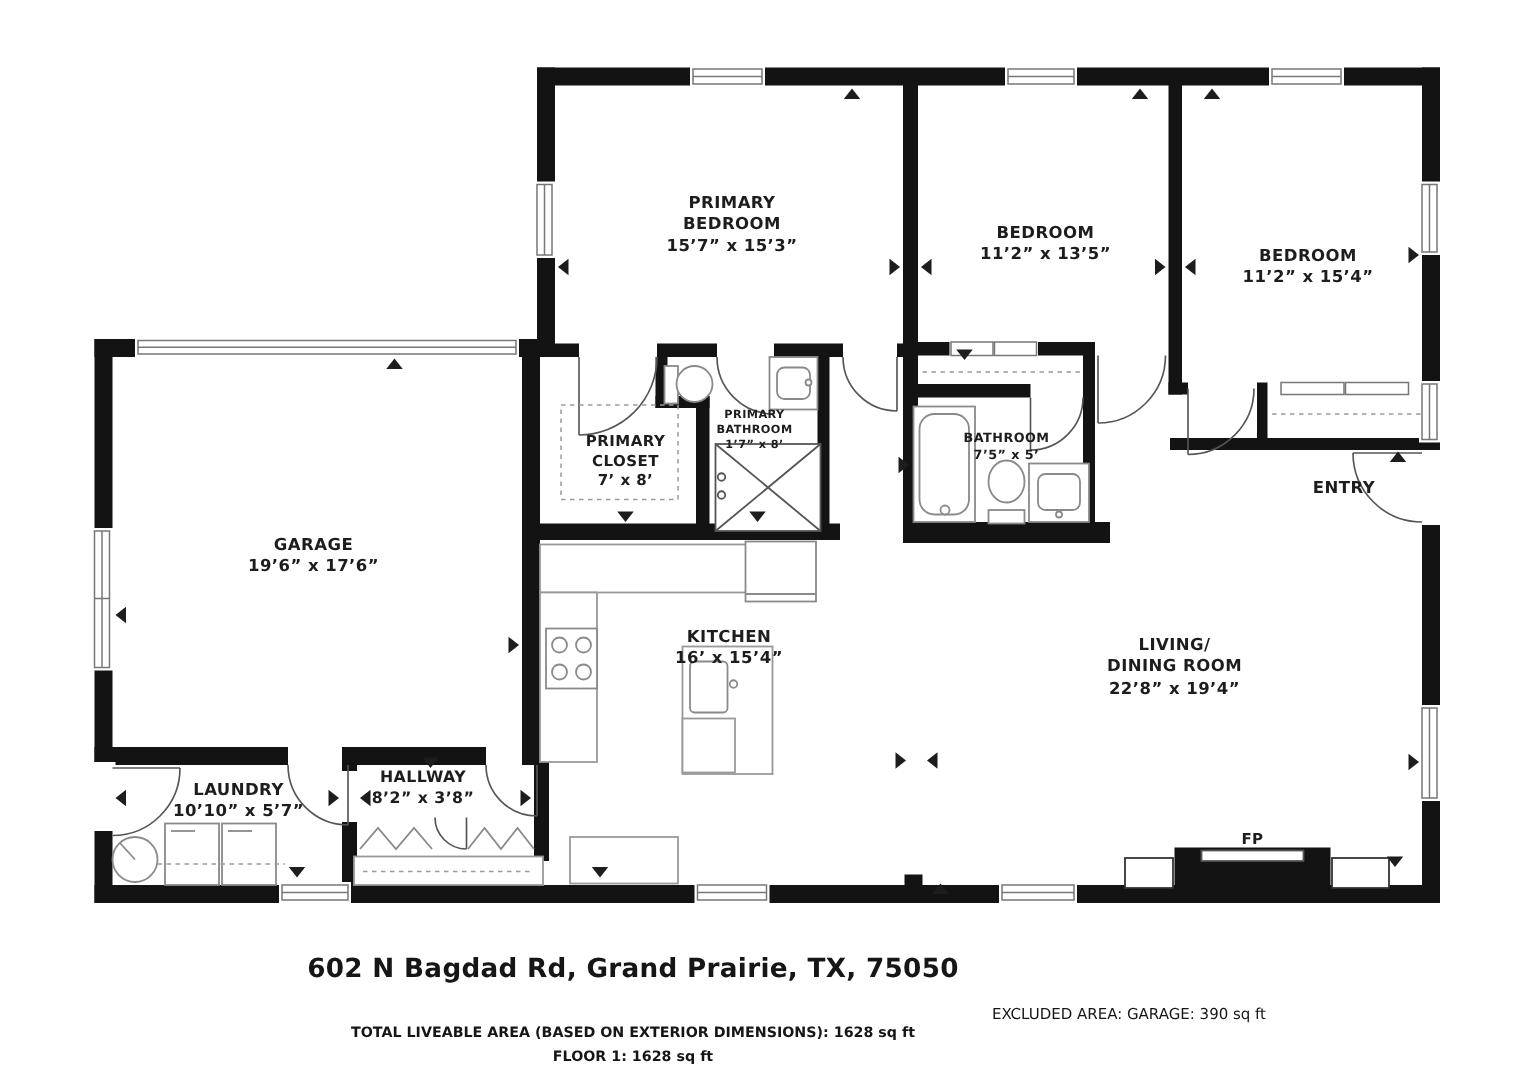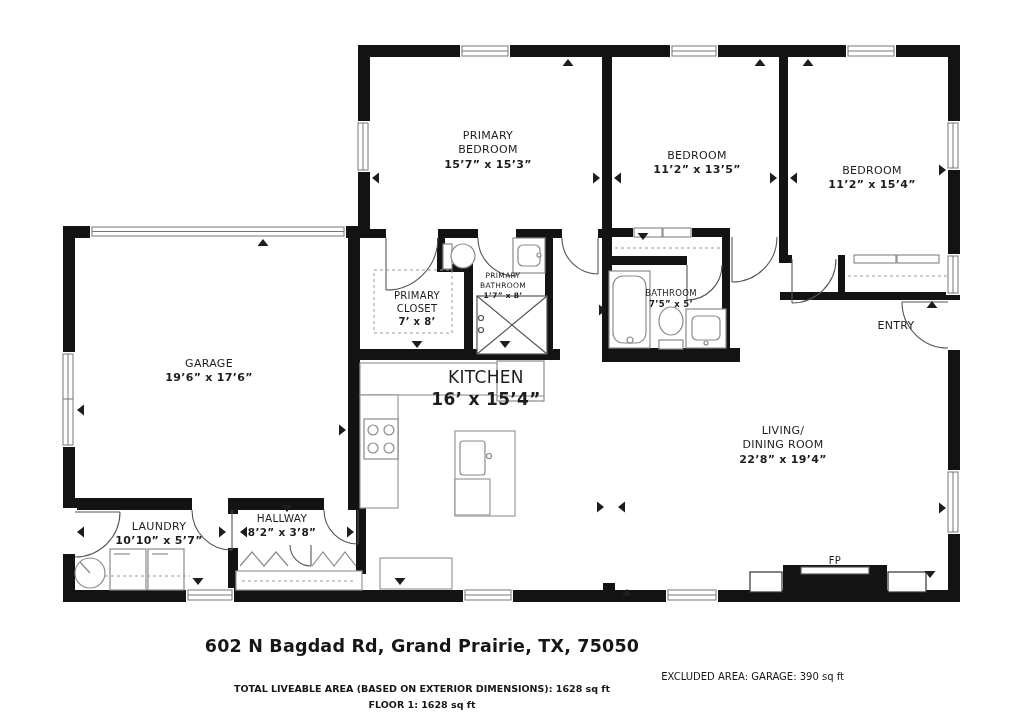--- a/index.html
+++ b/index.html
@@ -1,19 +1,19 @@
 <!DOCTYPE html>
 <html><head>
 <meta charset="utf-8">
 <style>
   html,body{margin:0;padding:0;background:#fff;}
   body{width:1024px;height:724px;position:relative;font-family:"DejaVu Sans","Liberation Sans",sans-serif;overflow:hidden;}
   .plan-svg{position:absolute;left:0;top:0;}
   .room-label{position:absolute;transform:translate(-50%,-50%);text-align:center;color:#1d1d1d;z-index:5;}
-  .room-name{white-space:pre-line;font-weight:400;letter-spacing:.3px;line-height:1.3;}
+  .room-name{white-space:pre-line;font-weight:700;letter-spacing:.3px;line-height:1.3;}
   .room-dims{font-weight:600;letter-spacing:.3px;line-height:1.3;}
   .footer{position:absolute;left:0;width:844px;text-align:center;color:#161616;z-index:5;}
   .footer-address{top:636px;font-size:17.5px;font-weight:bold;letter-spacing:.2px;}
   .footer-line1{top:659px;font-size:9.5px;font-weight:bold;margin-top:40px;}
   .footer-line2{top:671px;font-size:10px;font-weight:normal;text-align:right;}
   .footer-line3{top:683px;font-size:9.5px;font-weight:bold;}
   .footer-disclaimer{top:694px;font-size:7px;line-height:1.35;color:#b3b3b3;font-weight:bold;}
 </style>
 </head>
 <body>
@@ -333,21 +333,21 @@
   <div class="room-name">BATHROOM</div>
   <div class="room-dims">7’5” x 5’</div>
 </div>
 <div class="room-label" style="left:896px;top:326px;font-size:11px">
   <div class="room-name">ENTRY</div>
 </div>
 <div class="room-label" style="left:209px;top:371px;font-size:11px">
   <div class="room-name">GARAGE</div>
   <div class="room-dims">19’6” x 17’6”</div>
 </div>
-<div class="room-label" style="left:486px;top:388px;font-size:17px">
+<div class="room-label" style="left:486px;top:432px;font-size:11px">
   <div class="room-name">KITCHEN</div>
   <div class="room-dims">16’ x 15’4”</div>
 </div>
 <div class="room-label" style="left:783px;top:445px;font-size:11px">
   <div class="room-name">LIVING/
 DINING ROOM</div>
   <div class="room-dims">22’8” x 19’4”</div>
 </div>
 <div class="room-label" style="left:159px;top:534px;font-size:11px">
   <div class="room-name">LAUNDRY</div>

